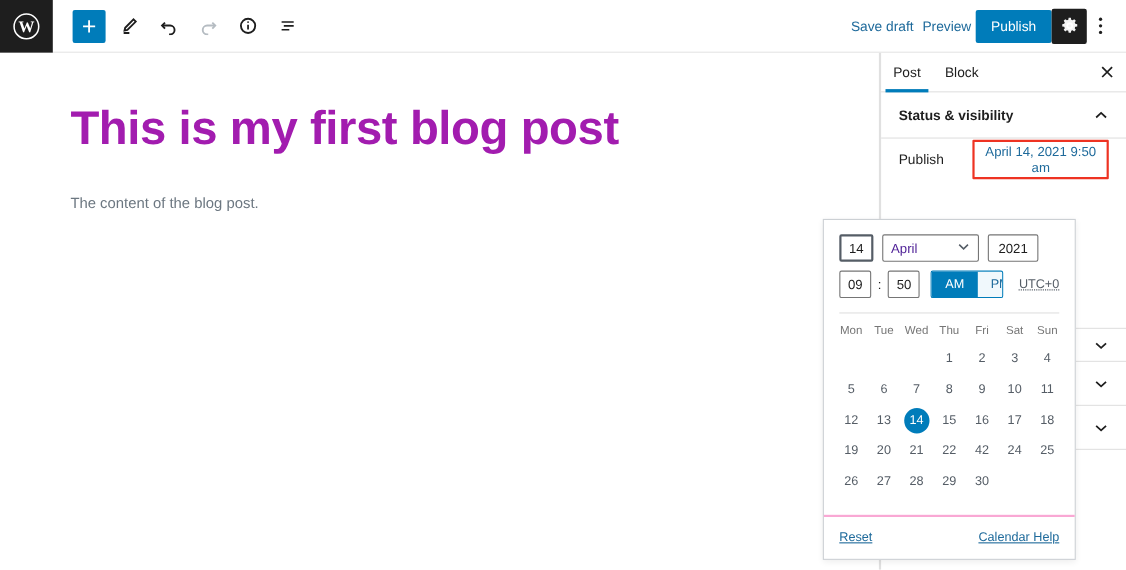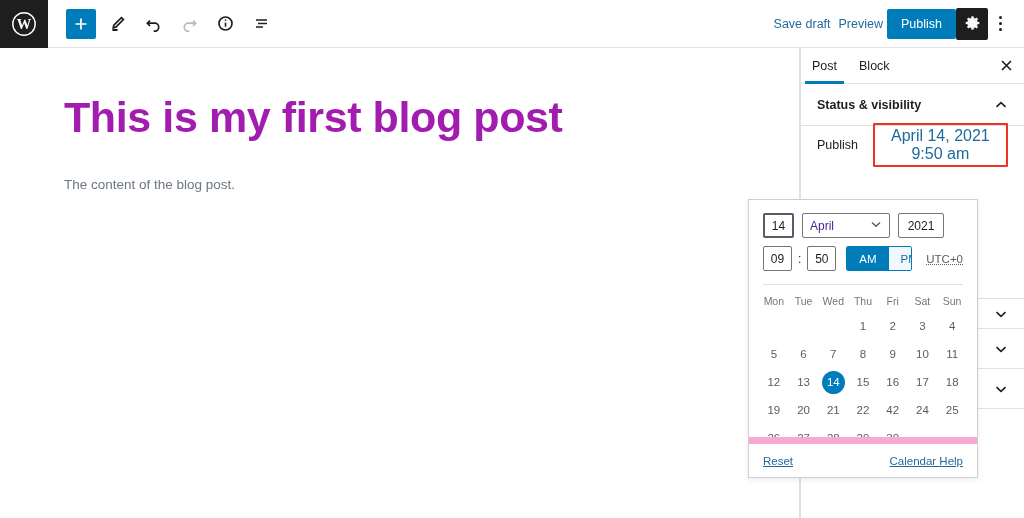--- a/index.html
+++ b/index.html
@@ -110,32 +110,32 @@
   .row .label { width: 74px; }
   .row .value-link {
     color: #1e6a9b; background: none; border: none; cursor: pointer;
     font-size: 12.5px; padding: 0; font-family: "Liberation Sans", sans-serif;
   }
   .row.publish-row { height: 38px; }
   .annot {
     border: 2px solid #e32; padding: 2px 5px; border-radius: 1px;
     line-height: 1;
   }
-  .annot .value-link { font-size: 16px; }
+  .annot .value-link { font-size: 12px; }
 
   .collapsed-panel {
     height: 30px; border-bottom: 1px solid #e0e0e0;
     display: flex; align-items: center; padding: 0 16px;
   }
   .collapsed-panel .panel-chev { margin-left: auto; }
   .sb-spacer { border-bottom: 1px solid #e0e0e0; }
 
   
   .datepicker {
-    position: absolute; left: 748px; top: 199px; width: 230px; height: 279px;
+    position: absolute; left: 748px; top: 199px; width: 230px; height: 310px;
     background: #fff; border: 1px solid #ccd0d4;
     box-shadow: 0 2px 6px rgba(0,0,0,0.07);
     z-index: 40;
   }
   .dp-dmy { display: flex; align-items: center; gap: 8px; padding: 13px 14px 0 14px; }
   .dp-input {
     border: 1px solid #757575; border-radius: 2px; background: #fff;
     font-size: 12px; color: #1e1e1e; height: 25px; padding: 0 7px;
     font-family: "Liberation Sans", sans-serif;
   }
@@ -197,21 +197,21 @@
     position: relative; color: #fff;
   }
   .cal-day.selected span {
     display: inline-block; width: 23px; height: 23px; line-height: 23px;
     border-radius: 50%; background: #007cba; color: #fff;
   }
 
   .dp-footer {
     position: absolute; bottom: 0; left: 0; right: 0; height: 40px;
     display: flex; justify-content: space-between;
-    padding: 0 14px; border-top: 7px solid #f9a8d4;
+    padding: 0 14px; border-top: 2px solid #f9a8d4;
   }
   .dp-footer button {
     background: none; border: none; cursor: pointer;
     font-size: 11.5px; color: #1e6a9b; text-decoration: underline;
     font-family: "Liberation Sans", sans-serif; padding: 0;
   }
 </style>
 </head>
 <body>
 

